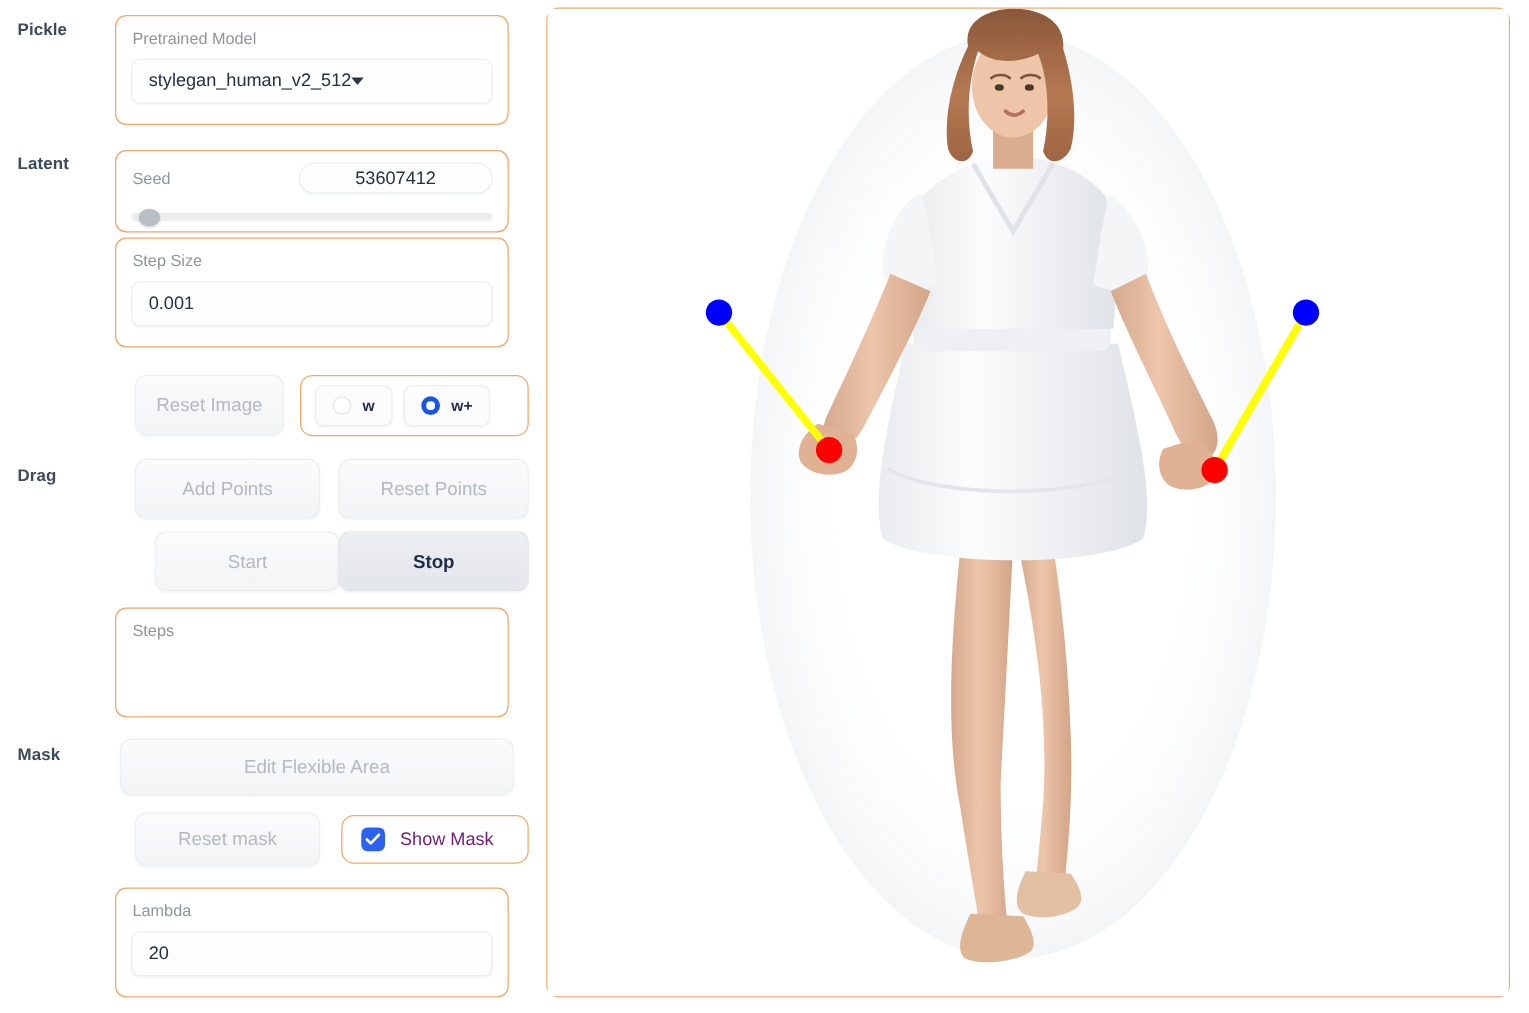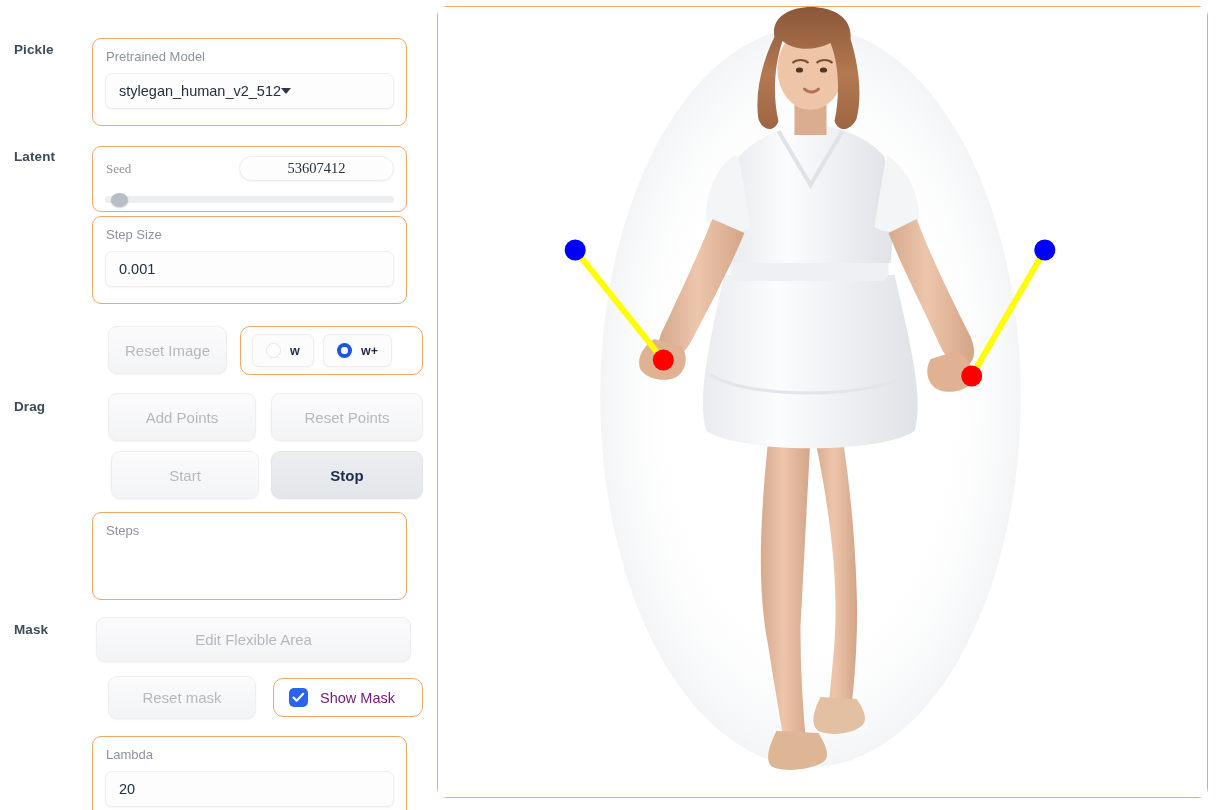--- a/index.html
+++ b/index.html
@@ -4,21 +4,21 @@
 <style>
   html,body{margin:0;padding:0;}
   body{
     width:1223px;height:810px;background:#ffffff;
     font-family:"Liberation Sans", sans-serif;
     overflow:hidden;position:relative;
   }
   .app{position:absolute;left:0;top:0;width:1223px;height:810px;display:flex;}
 
   
-  .left{width:430px;height:666px;position:relative;flex:none;margin-top:26px;}
+  .left{width:430px;height:666px;position:relative;flex:none;}
   .row-label{
     position:absolute;left:14px;font-size:13.5px;color:#3c4a5a;
     font-weight:600;letter-spacing:.1px;
   }
   .card{
     position:absolute;left:92px;width:315px;
     border:1.6px solid #f0a868;border-radius:9px;background:#fff;
     box-sizing:border-box;
   }
   .card-label{
@@ -30,21 +30,21 @@
     padding:0 13px;font-size:14.5px;color:#22303f;box-sizing:border-box;
     box-shadow:0 1px 2px rgba(20,30,45,.05);
   }
   .field.select{justify-content:flex-start;}
   .caret{
     width:0;height:0;border-left:5px solid transparent;border-right:5px solid transparent;
     border-top:6px solid #2b3648;margin-right:2px;
   }
 
   
-  .seed-row{display:flex;align-items:center;justify-content:space-between;padding:9px 12px 0 13px;font-family:Liberation Serif, serif;}
+  .seed-row{display:flex;align-items:center;justify-content:space-between;padding:9px 12px 0 13px;}
   .seed-lab{font-size:13px;color:#8d949c;}
   .seed-val{
     width:155px;height:25px;border:1px solid #eceef1;border-radius:20px;background:#fdfdfe;
     display:flex;align-items:center;justify-content:center;font-size:14.5px;color:#22303f;
     box-shadow:0 1px 2px rgba(20,30,45,.05);box-sizing:border-box;
   }
   .slider{position:relative;margin:12px 12px 11px 12px;height:12px;}
   .slider-track{position:absolute;left:0;right:0;top:3px;height:7px;border-radius:6px;background:#eceef0;}
   .slider-thumb{
     position:absolute;left:2%;top:0;width:17px;height:14px;border-radius:50%;
@@ -153,21 +153,21 @@
       </div>
       <div class="radio-pill">
         <span class="radio-dot on"></span>
         <span class="radio-lab">w+</span>
       </div>
     </div>
 
     <div class="btn" style="left:108px;top:367px;width:148px">Add Points</div>
     <div class="btn" style="left:271px;top:367px;width:152px">Reset Points</div>
 
-    <div class="btn" style="left:111px;top:425px;width:148px">Start</div>
+    <div class="btn" style="left:124px;top:425px;width:148px">Start</div>
     <div class="btn active" style="left:271px;top:425px;width:152px">Stop</div>
 
     <div class="card" style="top:486px;height:88px">
       <span class="card-label">Steps</span>
     </div>
 
     <div class="btn" style="left:96px;top:591px;width:315px;height:45px">Edit Flexible Area</div>
 
     <div class="btn" style="left:108px;top:650px;width:148px;height:43px">Reset mask</div>
     <div class="check-box-wrap" style="left:273px;top:652px;width:150px;height:39px">

